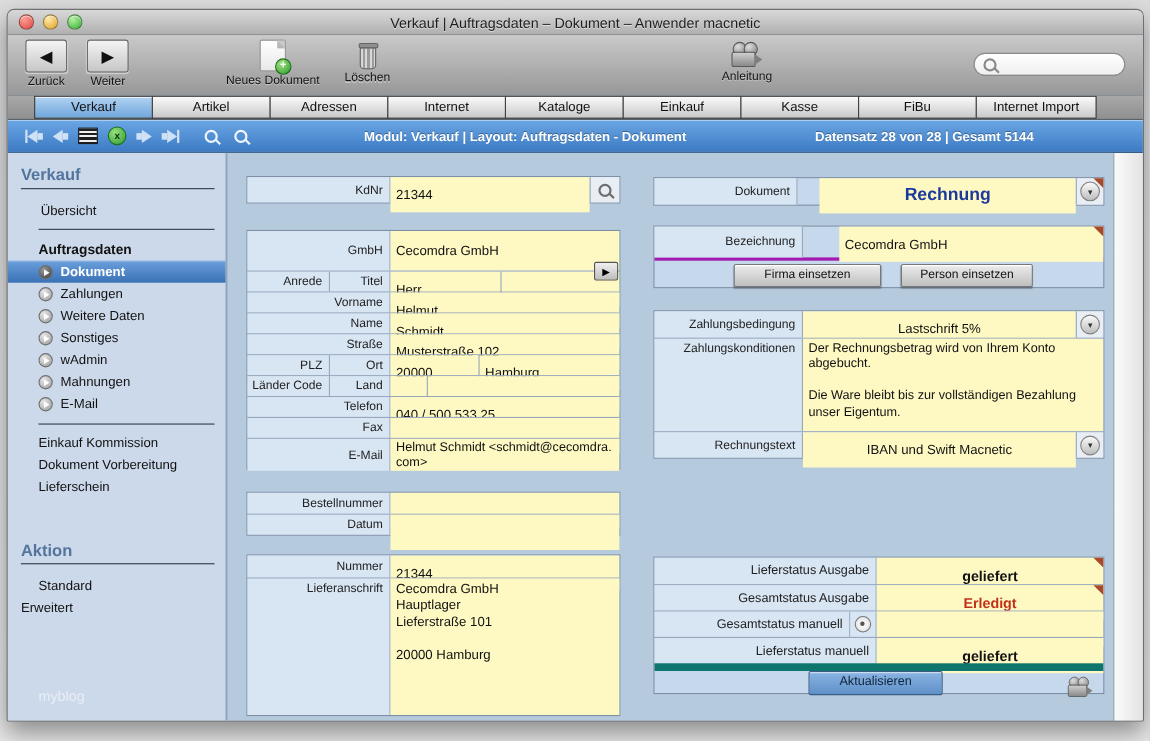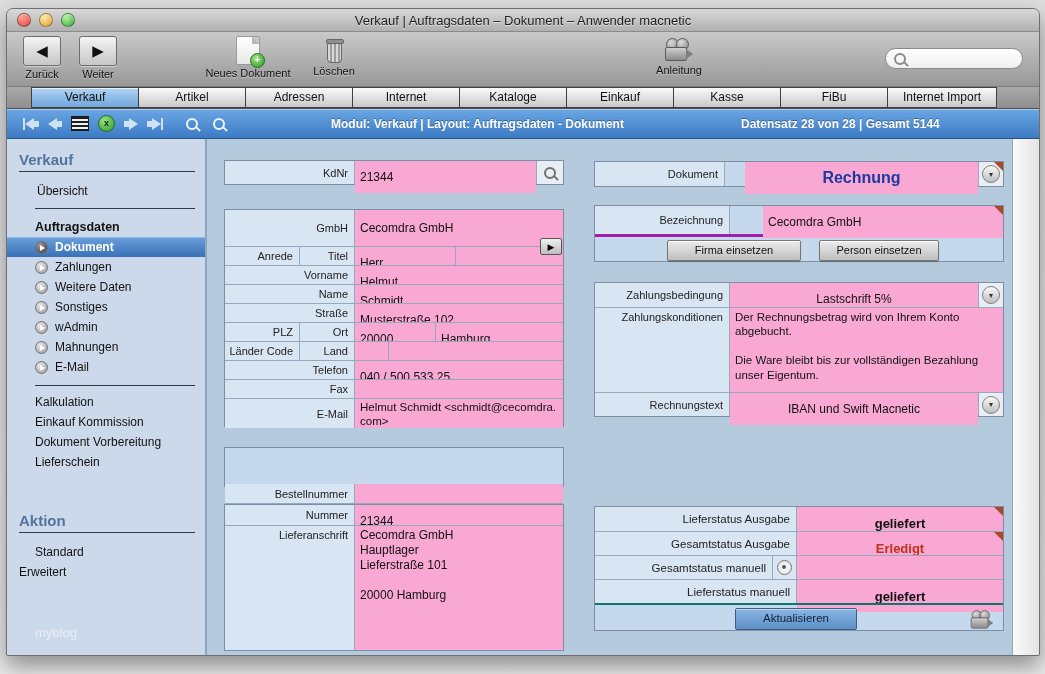--- a/index.html
+++ b/index.html
@@ -82,21 +82,21 @@
   .watermark{position:absolute;left:28px;bottom:18px;font-size:13px;color:rgba(255,255,255,.55);}
   .main{position:relative;flex:1;background:#b6cade;}
   .vscroll{width:26px;flex:none;background:linear-gradient(to right,#fbfbfb,#e3e3e3);border-left:1px solid #9aa4ae;}
   
   .fbox{position:absolute;border:1px solid #7e8fa5;background:#c6d8ec;box-sizing:border-box;}
   .frow{display:flex;box-sizing:border-box;position:relative;}
   .frow + .frow{border-top:1px solid #98a8bc;}
   .lcell{background:#d8e5f3;border-right:1px solid #98a8bc;display:flex;align-items:center;justify-content:flex-end;
          padding-right:6px;font-size:11px;color:#222;box-sizing:border-box;flex:none;}
   .lcell.top{align-items:flex-start;padding-top:3px;}
-  .vcell{background:#f9a8d4;font-size:12px;color:#111;display:flex;align-items:center;padding:16px 5px;flex:1;box-sizing:border-box;min-width:0;}
+  .vcell{background:#fef9c3;font-size:12px;color:#111;display:flex;align-items:center;padding:16px 5px;flex:1;box-sizing:border-box;min-width:0;}
   .vcell.split{border-left:1px solid #98a8bc;}
   .vcell.center{justify-content:center;}
   .vcell.top{align-items:flex-start;padding-top:2px;}
   .icell{background:#e9eef4;border-left:1px solid #98a8bc;display:flex;align-items:center;justify-content:center;flex:none;}
   .preline{white-space:pre-line;line-height:1.25;}
   .wrap2{line-height:1.2;font-size:11.5px;word-break:break-all;}
   .red-corner::after{content:"";position:absolute;top:0;right:0;border-top:9px solid #a84a2a;border-left:9px solid transparent;z-index:3;}
   .ddbtn{width:16px;height:16px;border-radius:50%;border:1px solid #808080;background:linear-gradient(#fafafa,#bdbdbd);
          font-size:8px;color:#333;display:flex;align-items:center;justify-content:center;}
   .playbtn{position:absolute;right:1px;bottom:-9px;width:20px;height:15px;border:1px solid #555;border-radius:2px;
@@ -238,21 +238,20 @@
         </div>
         <div class="bullet-row">
           <span class="pbtn"></span>
           <span>Mahnungen</span>
         </div>
         <div class="bullet-row">
           <span class="pbtn"></span>
           <span>E-Mail</span>
         </div>
         <div class="hline ind" style="margin-top:8px;margin-bottom:6px;"></div>
-        <div class="side-item" style="padding-left:28px;">Kalkulation</div>
         <div class="side-item" style="padding-left:28px;">Einkauf Kommission</div>
         <div class="side-item" style="padding-left:28px;">Dokument Vorbereitung</div>
         <div class="side-item" style="padding-left:28px;">Lieferschein</div>
         <div class="side-h1" style="margin-top:40px;">Aktion</div>
         <div class="hline"></div>
         <div class="side-item" style="margin-top:9px;padding-left:28px;">Standard</div>
         <div class="side-item" style="padding-left:12px;">Erweitert</div>
         <div class="watermark">myblog</div>
       </div>
 
@@ -312,21 +311,21 @@
             <div class="lcell" style="width:130px;">Fax</div>
             <div class="vcell"></div>
           </div>
           <div class="frow" style="height:30px;">
             <div class="lcell" style="width:130px;">E-Mail</div>
             <div class="vcell top wrap2">Helmut Schmidt &lt;schmidt@cecomdra.com&gt;</div>
           </div>
         </div>
 
         <div class="fbox" style="left:17px;top:308px;width:340px;height:40px;">
-          <div class="frow" style="height:19px;margin-top:36px;">
+          <div class="frow" style="height:19px;">
             <div class="lcell" style="width:130px;">Bestellnummer</div>
             <div class="vcell"></div>
           </div>
           <div class="frow" style="height:19px;">
             <div class="lcell" style="width:130px;">Datum</div>
             <div class="vcell"></div>
           </div>
         </div>
 
         <div class="fbox" style="left:17px;top:365px;width:340px;height:147px;">
@@ -401,21 +400,21 @@
             <div class="lcell statuslabel" style="width:178px;">Gesamtstatus manuell</div>
             <div class="lcell" style="width:24px;justify-content:center;padding-right:0;">
               <span class="radio"></span>
             </div>
             <div class="vcell"></div>
           </div>
           <div class="frow" style="height:24px;">
             <div class="lcell statuslabel" style="width:202px;">Lieferstatus manuell</div>
             <div class="vcell center bold13">geliefert</div>
           </div>
-          <div style="height:25px;display:flex;align-items:flex-end;border-top:2px solid #0f766e;position:relative;">
+          <div style="height:25px;display:flex;align-items:flex-start;border-top:7px solid #0f766e;position:relative;">
             <div class="bluebtn" style="margin-left:140px;width:120px;">Aktualisieren</div>
             <div class="cam" style="position:absolute;right:6px;top:1px;transform:scale(.8);">
               <span class="reel1"></span>
                 <span class="reel2"></span>
                 <span class="bod"></span>
                 <span class="lens"></span>
             </div>
           </div>
         </div>
 

